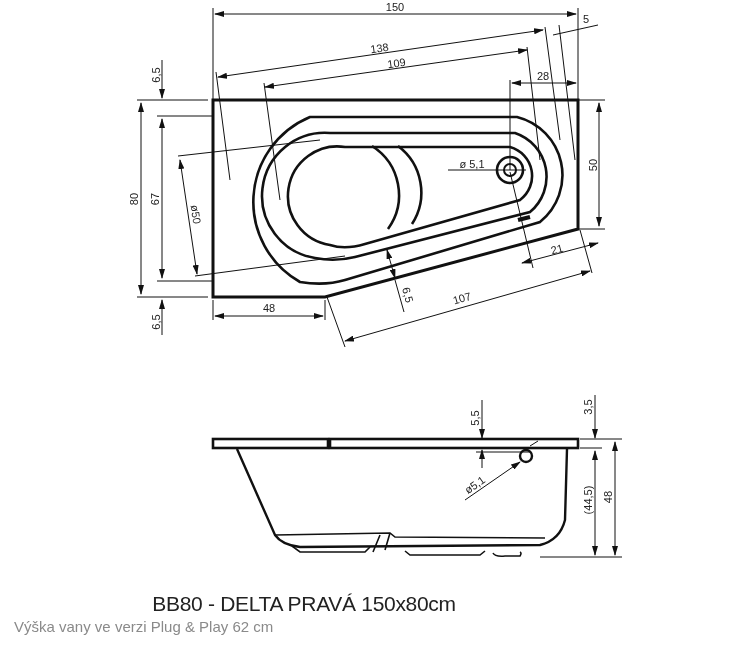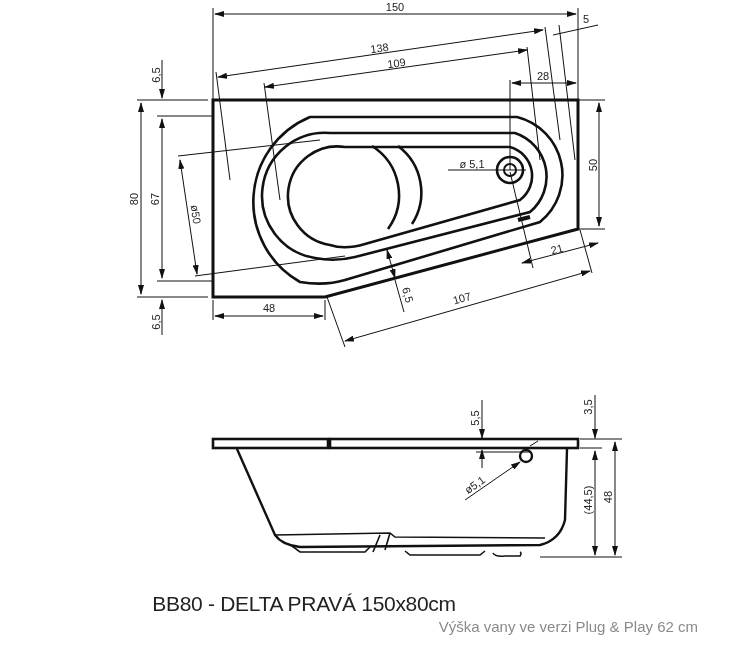--- a/index.html
+++ b/index.html
@@ -1,20 +1,20 @@
 <!DOCTYPE html>
 <html><head>
 <meta charset="utf-8">
 <style>
   html, body { margin:0; padding:0; background:#ffffff; }
   body { width:750px; height:645px; position:relative; overflow:hidden; font-family:"Liberation Sans", sans-serif; }
   svg { position:absolute; left:0; top:0; }
   .dimtxt { font-family:"Liberation Sans", sans-serif; font-size:11px; fill:#222; }
   .caption-title { position:absolute; left:0; width:608px; top:592px; text-align:center; font-size:21px; color:#222; font-family:"Liberation Sans", sans-serif; letter-spacing:-0.3px; }
-  .caption-sub { position:absolute; left:0; width:698px; top:618px; text-align:right; font-size:15px; color:#8a8a8a; font-family:"Liberation Sans", sans-serif; padding-left:14px; box-sizing:border-box; }
+  .caption-sub { position:absolute; left:0; width:698px; top:618px; text-align:left; font-size:15px; color:#8a8a8a; font-family:"Liberation Sans", sans-serif; padding-left:14px; box-sizing:border-box; }
 </style>
 </head>
 <body>
 
 <svg width="750" height="645" viewBox="0 0 750 645">
   <defs>
     <marker id="arr" markerWidth="10" markerHeight="6" refX="9" refY="3" orient="auto" markerUnits="userSpaceOnUse">
       <path d="M0,0 L10,3 L0,6 z" fill="#111"></path>
     </marker>
     <marker id="arrs" markerWidth="10" markerHeight="6" refX="1" refY="3" orient="auto" markerUnits="userSpaceOnUse">

